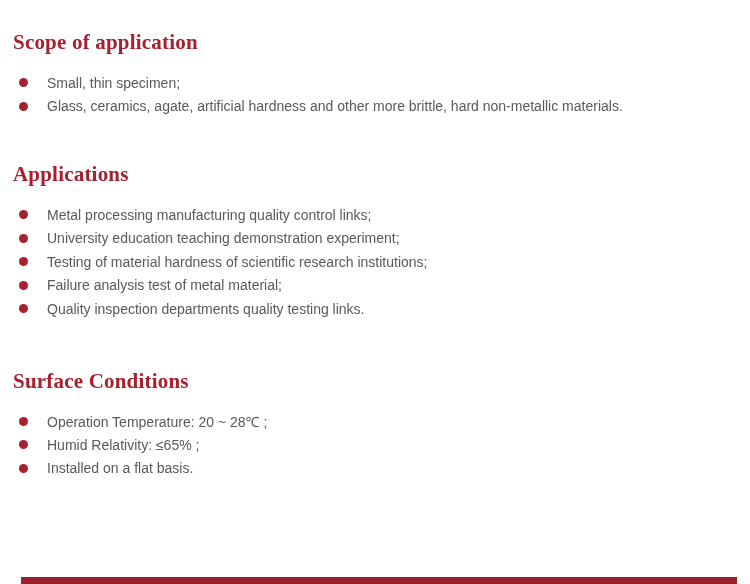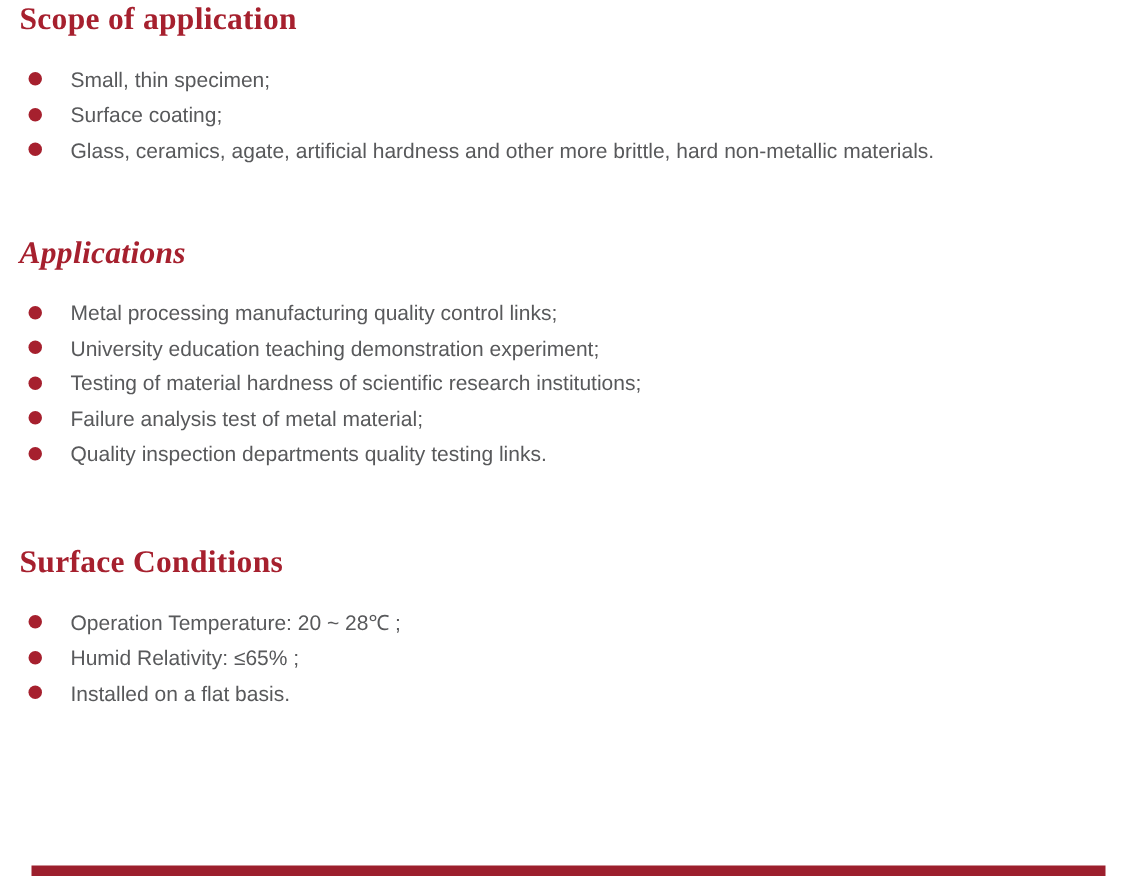--- a/index.html
+++ b/index.html
@@ -18,22 +18,22 @@
     font-family: "Liberation Sans", sans-serif;
   }
   .section { margin-left: 13px; }
   .section-heading {
     font-family: "Liberation Serif", serif;
     font-weight: bold;
     font-size: 21px;
     color: var(--accent);
     letter-spacing: 0.2px;
   }
-  .section-scope .section-heading { }
-  .section-applications .section-heading { padding-top: 44px; font-style: italic; }
+  .section-scope .section-heading { padding-top: 30px; }
+  .section-applications .section-heading { padding-top: 44px; }
   .section-working .section-heading { padding-top: 48px; }
   ul.bullet-list {
     list-style: none;
     margin-top: 16px;
   }
   ul.bullet-list li {
     display: flex;
     align-items: center;
     height: 23.5px;
     color: var(--body-text);
@@ -61,24 +61,20 @@
 <body>
 
 <div class="page">
 
   <div class="section section-scope">
     <h2 class="section-heading">Scope of application</h2>
     <ul class="bullet-list">
       <li>
         <span class="bullet-dot"></span>
         <span>Small, thin specimen;</span>
-      </li>
-      <li>
-        <span class="bullet-dot"></span>
-        <span>Surface coating;</span>
       </li>
       <li>
         <span class="bullet-dot"></span>
         <span>Glass, ceramics, agate, artificial hardness and other more brittle, hard non-metallic materials.</span>
       </li>
     </ul>
   </div>
 
   <div class="section section-applications">
     <h2 class="section-heading">Applications</h2>

